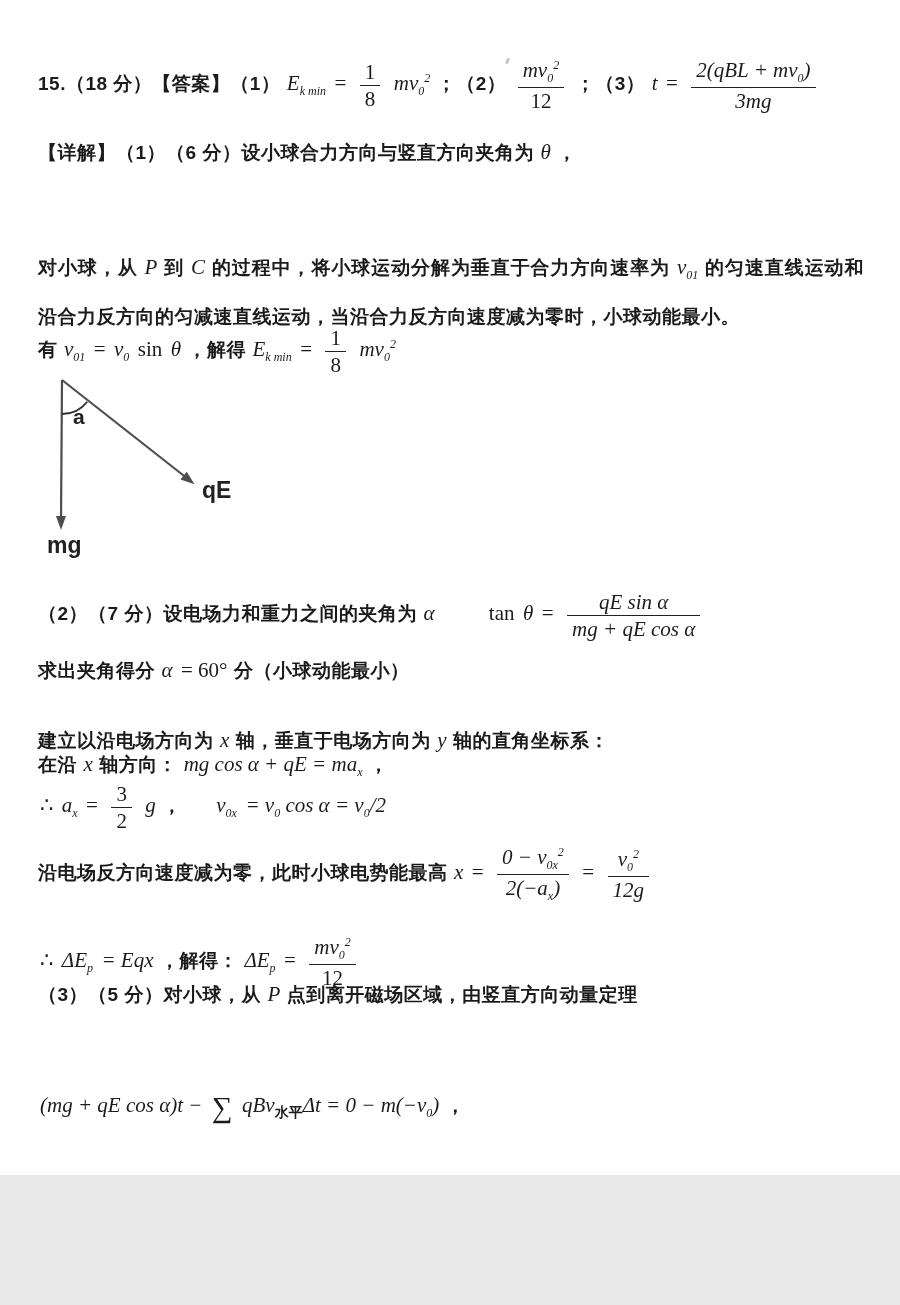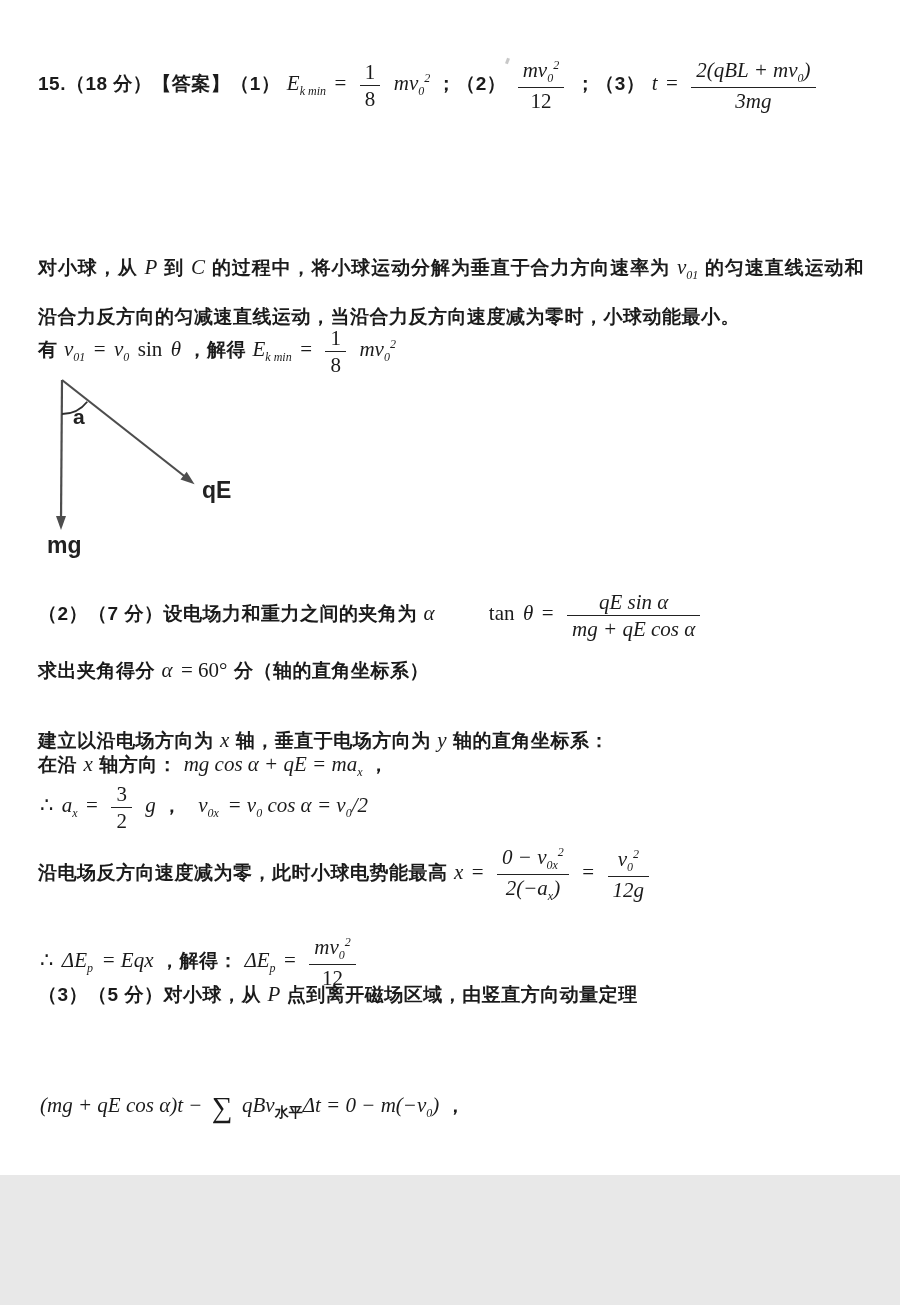--- a/index.html
+++ b/index.html
@@ -36,20 +36,25 @@
     <span class="frac"><span class="fn mu">1</span><span class="fd mu">8</span></span>
     <span class="m"><span>mv</span><sub>0</sub><sup>2</sup></span>
     <span class="cn">；（2）</span>
     <span class="frac"><span class="fn m"><span>mv</span><sub>0</sub><sup>2</sup></span><span class="fd mu">12</span></span>
     <span class="cn">；（3）</span>
     <span class="m">t</span>
     <span class="mu">=</span>
     <span class="frac"><span class="fn m"><span>2(qBL + mv</span><sub>0</sub><span>)</span></span><span class="fd m">3mg</span></span>
   </div>
 
+  <div class="line" style="top:138px;">
+    <span class="cn">【详解】（1）（6 分）设小球合力方向与竖直方向夹角为</span>
+    <span class="m">θ</span>
+    <span class="cn">，</span>
+  </div>
 
 
   <div class="line wrapline" style="top:246px;">
     <span class="cn">对小球，从</span>
     <span class="m">P</span>
     <span class="cn">到</span>
     <span class="m">C</span>
     <span class="cn">的过程中，将小球运动分解为垂直于合力方向速率为</span>
     <span class="m"><span>v</span><sub>01</sub></span>
     <span class="cn">的匀速直线运动和沿合力反方向的匀减速直线运动，当沿合力反方向速度减为零时，小球动能最小。</span>
@@ -86,21 +91,21 @@
     <span class="mu" style="margin-left:48px;">tan</span>
     <span class="m">θ</span>
     <span class="mu">=</span>
     <span class="frac"><span class="fn m">qE sin α</span><span class="fd m">mg + qE cos α</span></span>
   </div>
 
   <div class="line" style="top:656px;">
     <span class="cn">求出夹角得分</span>
     <span class="m">α</span>
     <span class="mu">= 60°</span>
-    <span class="cn">分（轴的直角坐标系）</span>
+    <span class="cn">分（小球动能最小）</span>
   </div>
 
   <div class="line" style="top:726px;">
     <span class="cn">建立以沿电场方向为</span>
     <span class="m">x</span>
     <span class="cn">轴，垂直于电场方向为</span>
     <span class="m">y</span>
     <span class="cn">轴的直角坐标系：</span>
   </div>
 
@@ -112,21 +117,21 @@
     <span class="cn">，</span>
   </div>
 
   <div class="line" style="top:782px;">
     <span class="mu">∴</span>
     <span class="m"><span>a</span><sub>x</sub></span>
     <span class="mu">=</span>
     <span class="frac"><span class="fn mu">3</span><span class="fd mu">2</span></span>
     <span class="m">g</span>
     <span class="cn">，</span>
-    <span class="m" style="margin-left:12px;"><span>v</span><sub>0x</sub></span>
+    <span class="m" style="margin-left:30px;"><span>v</span><sub>0x</sub></span>
     <span class="m"><span>= v</span><sub>0</sub> <span>cos α = v</span><sub>0</sub><span>/2</span></span>
   </div>
 
   <div class="line" style="top:845px;">
     <span class="cn">沿电场反方向速度减为零，此时小球电势能最高</span>
     <span class="m">x</span>
     <span class="mu">=</span>
     <span class="frac"><span class="fn m"><span>0 − v</span><sub>0x</sub><sup>2</sup></span><span class="fd m"><span>2(−a</span><sub>x</sub><span>)</span></span></span>
     <span class="mu">=</span>
     <span class="frac"><span class="fn m"><span>v</span><sub>0</sub><sup>2</sup></span><span class="fd m">12g</span></span>

